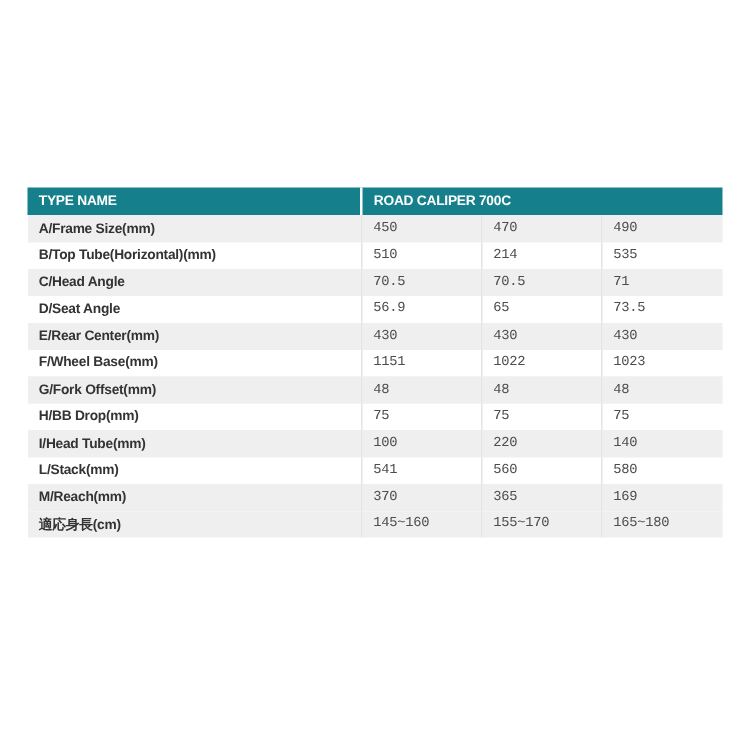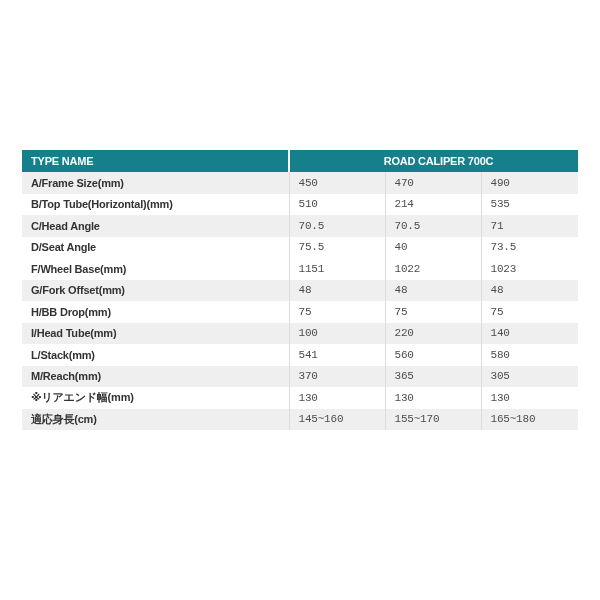--- a/index.html
+++ b/index.html
@@ -34,21 +34,20 @@
     background: var(--header-bg, #15808c);
     color: var(--header-text, #ffffff);
     font-weight: bold;
     text-align: left;
     height: 22px;
     padding: 0 0 0 9px;
     vertical-align: middle;
   }
   .spec-table th.th-model {
     border-left: 2px solid #ffffff;
-    text-align: center;
   }
   .spec-table td {
     height: 21.5px;
     padding: 0 0 0 9px;
     vertical-align: middle;
     white-space: nowrap;
     overflow: hidden;
     margin-left: 35px;
   }
   .spec-table tr.row-alt td { background: var(--row-alt-bg, #efefef); }
@@ -94,23 +93,29 @@
           <td class="cell-value">535</td>
         </tr>
         <tr class="row-alt">
           <td class="cell-label">C/Head Angle</td>
           <td class="cell-value">70.5</td>
           <td class="cell-value">70.5</td>
           <td class="cell-value">71</td>
         </tr>
         <tr class="row-plain">
           <td class="cell-label">D/Seat Angle</td>
-          <td class="cell-value">75.5</td>
-          <td class="cell-value">40</td>
+          <td class="cell-value">56.9</td>
+          <td class="cell-value">65</td>
           <td class="cell-value">73.5</td>
+        </tr>
+        <tr class="row-alt">
+          <td class="cell-label">E/Rear Center(mm)</td>
+          <td class="cell-value">430</td>
+          <td class="cell-value">430</td>
+          <td class="cell-value">430</td>
         </tr>
         <tr class="row-plain">
           <td class="cell-label">F/Wheel Base(mm)</td>
           <td class="cell-value">1151</td>
           <td class="cell-value">1022</td>
           <td class="cell-value">1023</td>
         </tr>
         <tr class="row-alt">
           <td class="cell-label">G/Fork Offset(mm)</td>
           <td class="cell-value">48</td>
@@ -132,27 +137,21 @@
         <tr class="row-plain">
           <td class="cell-label">L/Stack(mm)</td>
           <td class="cell-value">541</td>
           <td class="cell-value">560</td>
           <td class="cell-value">580</td>
         </tr>
         <tr class="row-alt">
           <td class="cell-label">M/Reach(mm)</td>
           <td class="cell-value">370</td>
           <td class="cell-value">365</td>
-          <td class="cell-value">305</td>
-        </tr>
-        <tr class="row-plain">
-          <td class="cell-label">※リアエンド幅(mm)</td>
-          <td class="cell-value">130</td>
-          <td class="cell-value">130</td>
-          <td class="cell-value">130</td>
+          <td class="cell-value">169</td>
         </tr>
         <tr class="row-alt">
           <td class="cell-label">適応身長(cm)</td>
           <td class="cell-value">145~160</td>
           <td class="cell-value">155~170</td>
           <td class="cell-value">165~180</td>
         </tr>
       </tbody>
   </table>
 </div>

